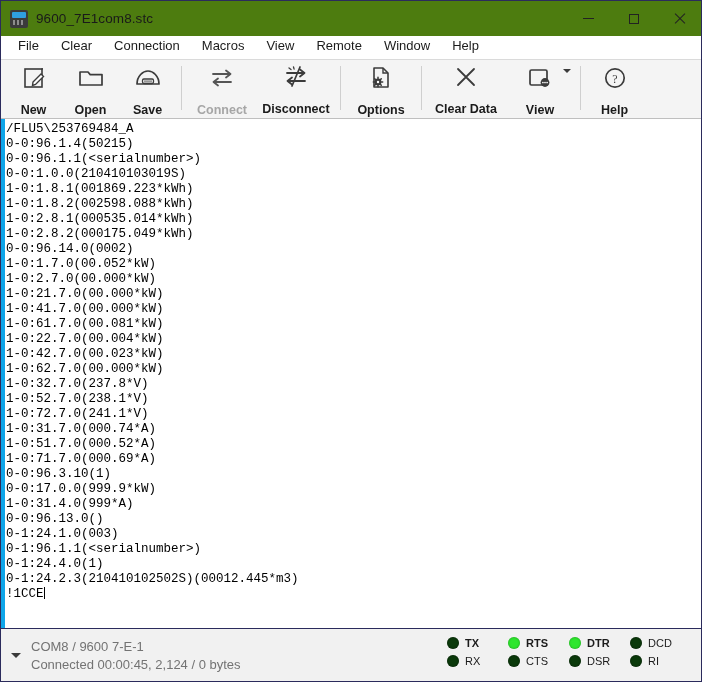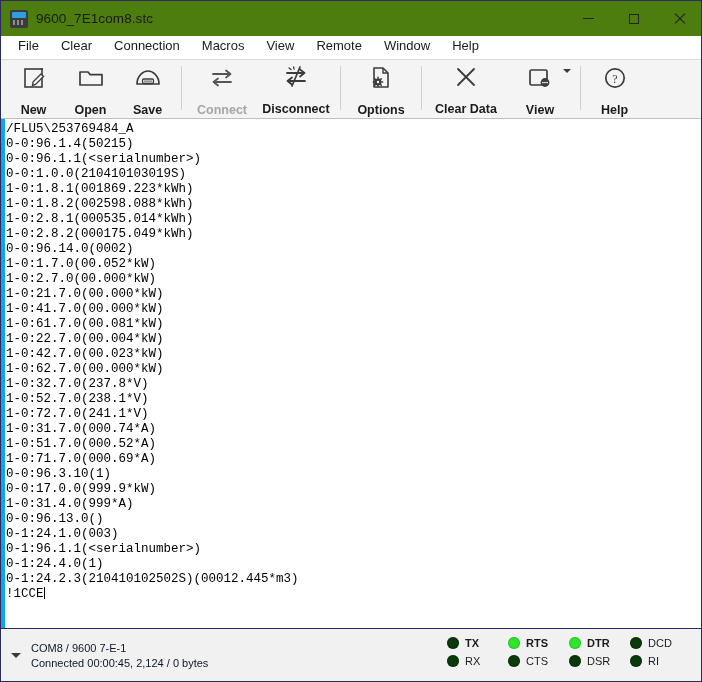--- a/index.html
+++ b/index.html
@@ -214,22 +214,22 @@
     margin-right: 10px;
     flex: 0 0 auto;
   }
   .status-lines {
     display: flex;
     flex-direction: column;
     justify-content: center;
     gap: 3px;
   }
   .status-line {
-    font-size: 11px;
-    color: #0f172a;
+    font-size: 13px;
+    color: #737373;
     white-space: nowrap;
   }
   .leds {
     position: absolute;
     right: 10px;
     top: 8px;
     display: flex;
     gap: 0px;
   }
   .led-col {

